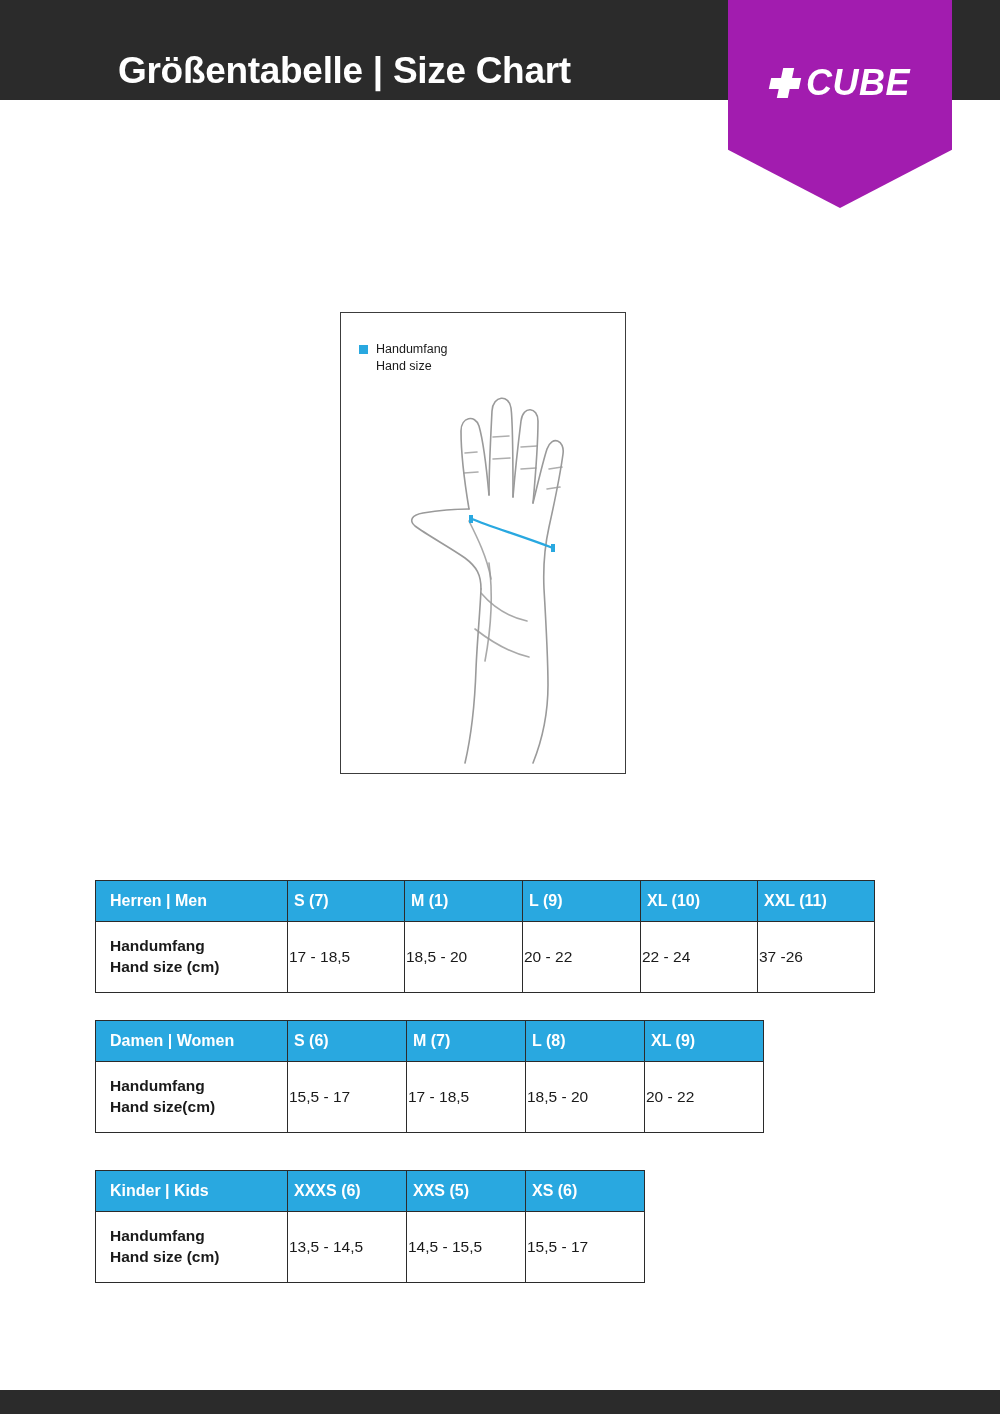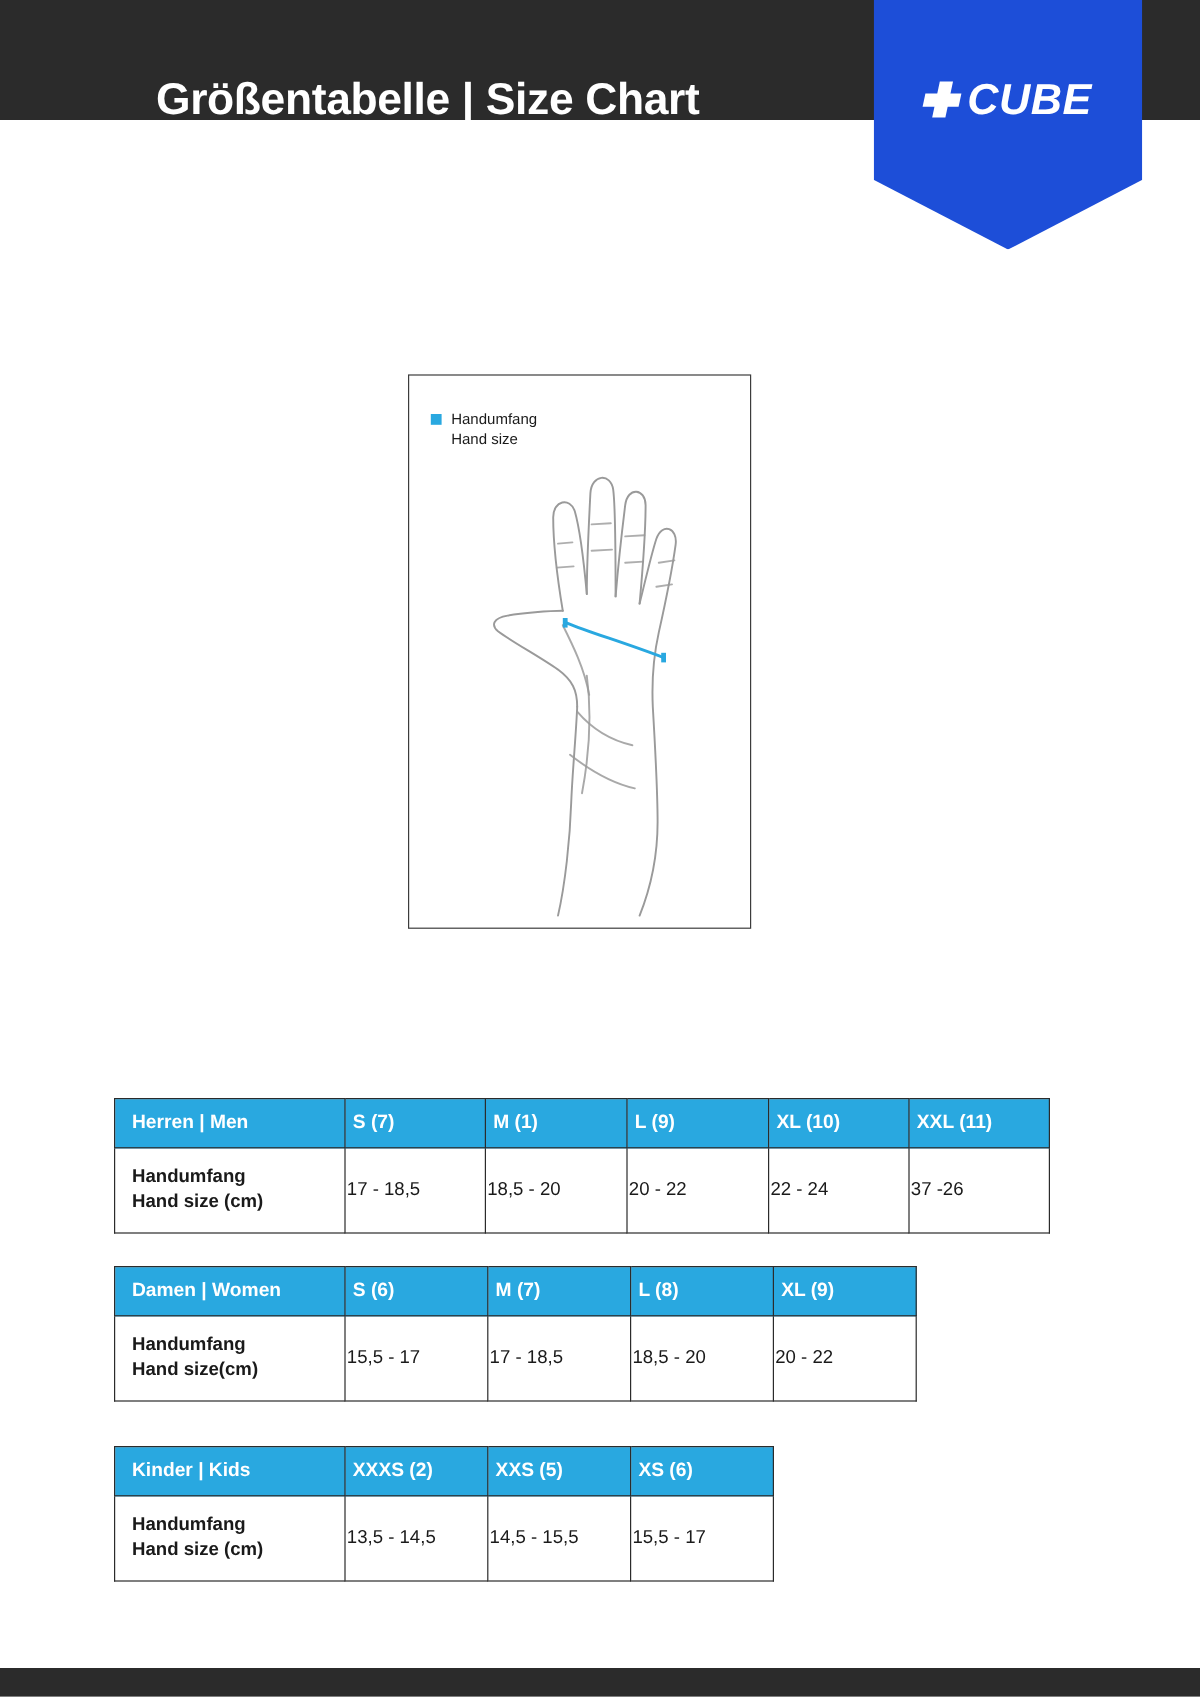--- a/index.html
+++ b/index.html
@@ -28,42 +28,42 @@
     top: 52px;
     left: 118px;
     z-index: 5;
   }
   .title-main {
     font-size: 37px;
     font-weight: bold;
     color: #ffffff;
     letter-spacing: -0.3px;
     line-height: 1.0;
-    margin: 12px;
+    margin: 0;
     white-space: nowrap;
   }
   .title-sub {
     font-size: 33px;
     font-weight: bold;
     color: #1a1a1a;
     letter-spacing: -0.2px;
     line-height: 1.0;
     margin: 0;
     margin-top: 22px;
     white-space: nowrap;
   }
 
   
   .brand-flag {
     position: absolute;
     top: 0;
     left: 728px;
     width: 224px;
     height: 208px;
-    background: #1d4ed8;
+    background: #a21caf;
     clip-path: polygon(0 0, 100% 0, 100% 72%, 50% 100%, 0 72%);
     z-index: 6;
     text-decoration: underline;
   }
   .brand-logo {
     position: absolute;
     top: 62px;
     left: 0;
     width: 224px;
     text-align: center;
@@ -128,21 +128,20 @@
     font-size: 12.5px;
     color: #1a1a1a;
     line-height: 1.35;
   }
 
   
   .size-table {
     position: absolute;
     border-collapse: collapse;
     table-layout: fixed;
-    margin-top: 35px;
   }
   .size-table th,
   .size-table td {
     border: 1px solid #2b2b2b;
     text-align: left;
     vertical-align: middle;
   }
   .size-table thead th {
     background: #29a8e0;
     color: #ffffff;
@@ -331,21 +330,21 @@
 <table class="size-table" id="table-kids">
   <colgroup>
     <col style="width:192px">
       <col style="width:119px">
       <col style="width:119px">
       <col style="width:119px">
   </colgroup>
   <thead>
     <tr>
       <th class="rowhead">Kinder | Kids</th>
-      <th>XXXS (2)</th>
+      <th>XXXS (6)</th>
       <th>XXS (5)</th>
       <th>XS (6)</th>
     </tr>
   </thead>
   <tbody>
     <tr>
       <td class="rowhead">
         <span>Handumfang</span><br>
         <span>Hand size (cm)</span>
       </td>

